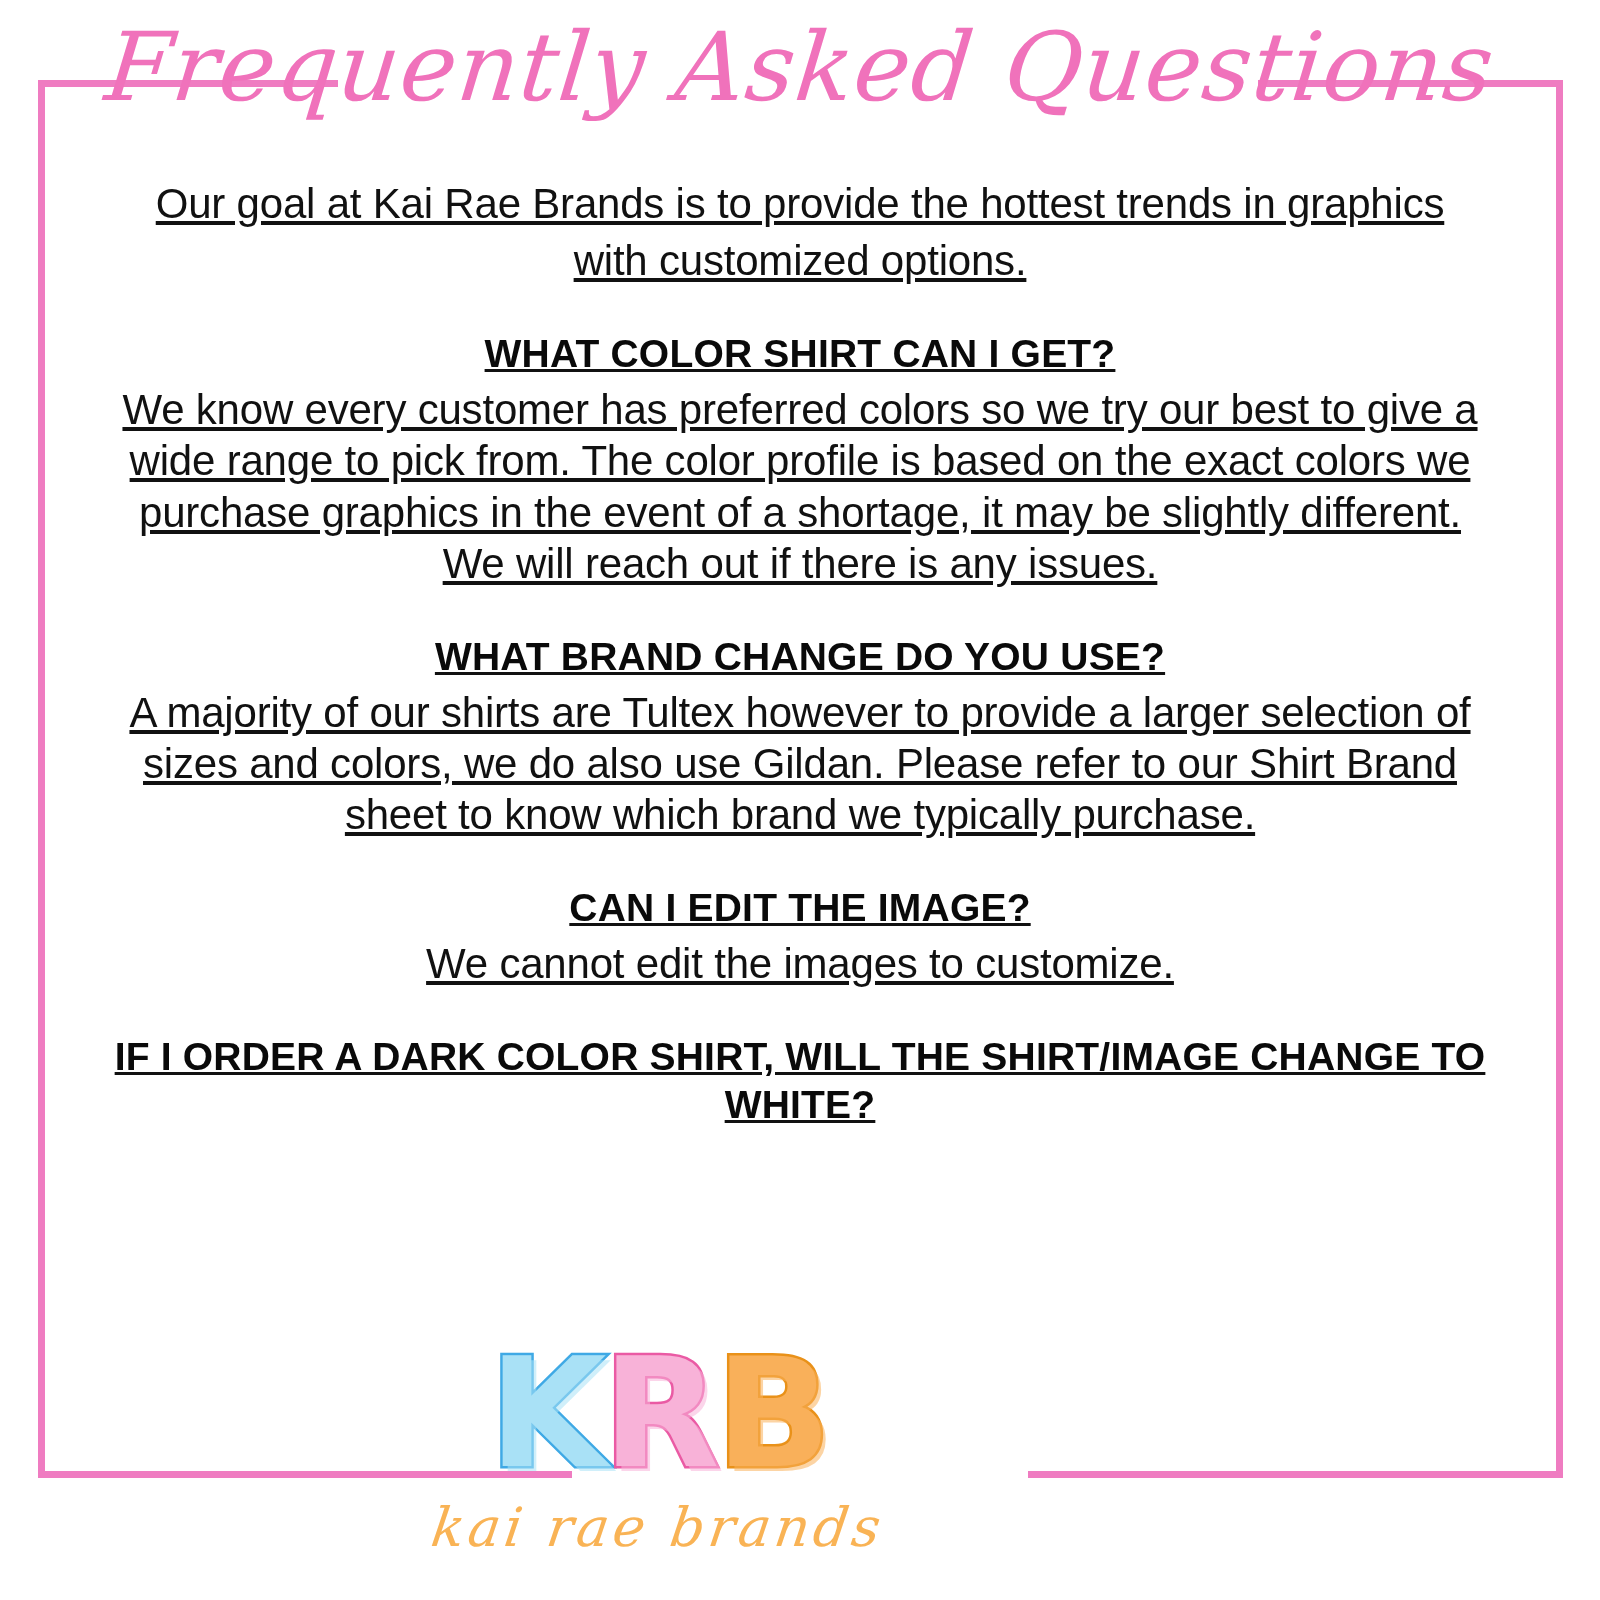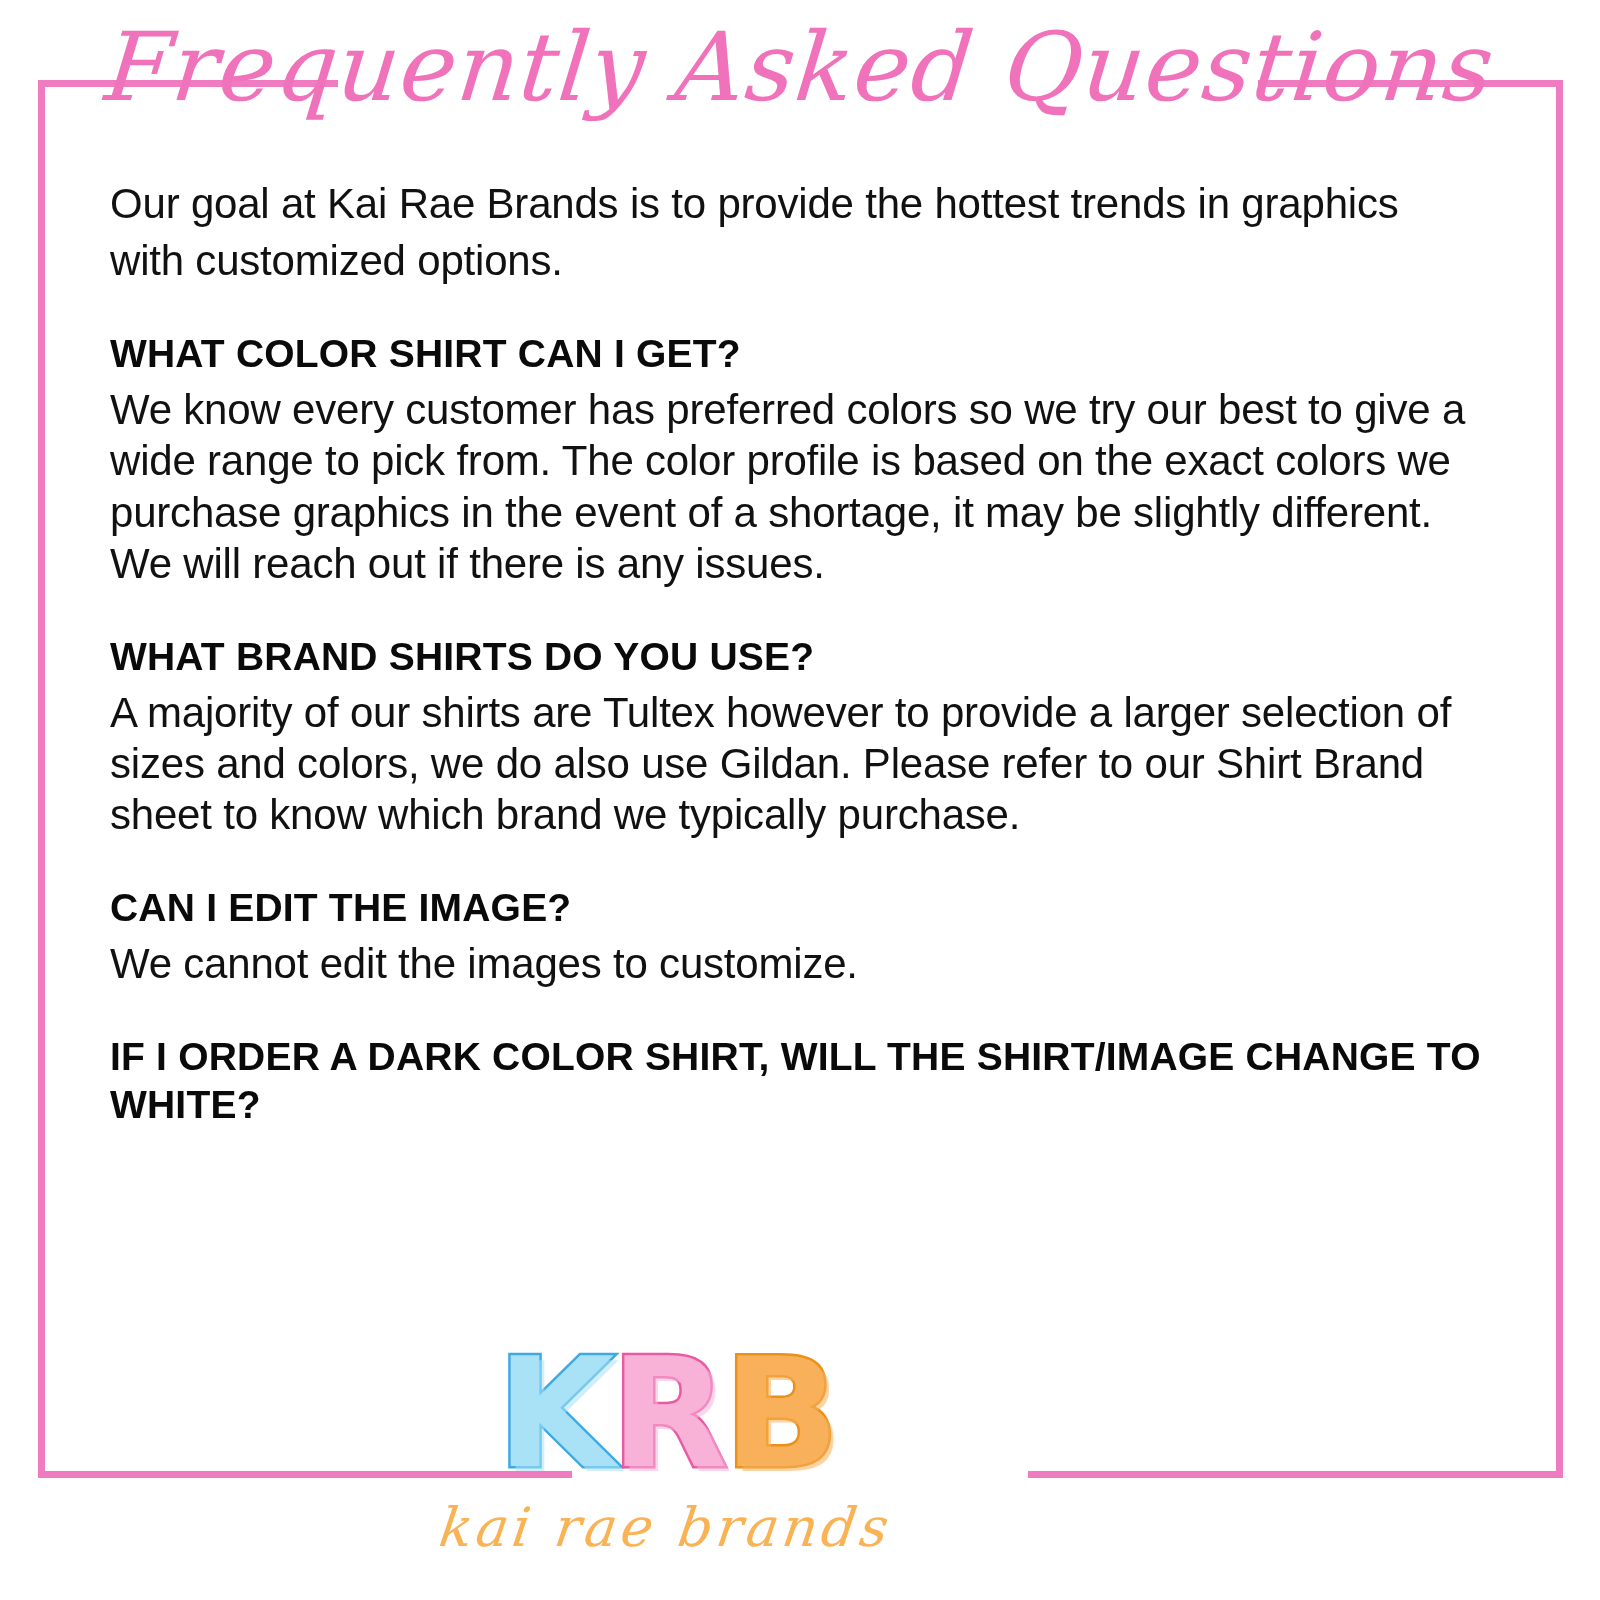--- a/index.html
+++ b/index.html
@@ -45,21 +45,23 @@
     transform: skewX(-6deg);
     white-space: nowrap;
   }
 
   
   #content {
     position: absolute;
     left: 110px;
     top: 178px;
     width: 1380px;
+    text-align: center;
     color: #111111;
+    text-decoration: underline;
   }
 
   .intro {
     font-family: "Liberation Sans Narrow", "Liberation Sans", sans-serif;
     font-stretch: condensed;
     font-size: 42px;
     line-height: 1.22;
     margin: 0 0 6px 0;
     letter-spacing: -0.2px;
   }
@@ -82,21 +84,21 @@
     font-size: 42px;
     line-height: 1.22;
     letter-spacing: -0.2px;
     margin: 0;
     color: #111111;
   }
 
   
   #logo {
     position: absolute;
-    left: 8px;
+    left: 0;
     top: 1338px;
     width: 1316px;
     text-align: center;
     text-decoration: underline;
   }
   #logo-letters {
     display: inline-block;
     font-family: "DejaVu Sans", sans-serif;
     font-weight: bold;
     font-size: 152px;
@@ -152,21 +154,21 @@
 
     <p class="intro">Our goal at Kai Rae Brands is to provide the hottest trends in graphics</p>
     <p class="intro">with customized options.</p>
 
     <div class="qa">
       <p class="q">WHAT COLOR SHIRT CAN I GET?</p>
       <p class="a">We know every customer has preferred colors so we try our best to give a wide range to pick from. The color profile is based on the exact colors we purchase graphics in the event of a shortage, it may be slightly different. We will reach out if there is any issues.</p>
     </div>
 
     <div class="qa">
-      <p class="q">WHAT BRAND SHIRTS DO YOU USE?</p>
+      <p class="q">WHAT BRAND CHANGE DO YOU USE?</p>
       <p class="a">A majority of our shirts are Tultex however to provide a larger selection of sizes and colors, we do also use Gildan. Please refer to our Shirt Brand sheet to know which brand we typically purchase.</p>
     </div>
 
     <div class="qa">
       <p class="q">CAN I EDIT THE IMAGE?</p>
       <p class="a">We cannot edit the images to customize.</p>
     </div>
 
     <div class="qa">
       <p class="q">IF I ORDER A DARK COLOR SHIRT, WILL THE SHIRT/IMAGE CHANGE TO WHITE?</p>

